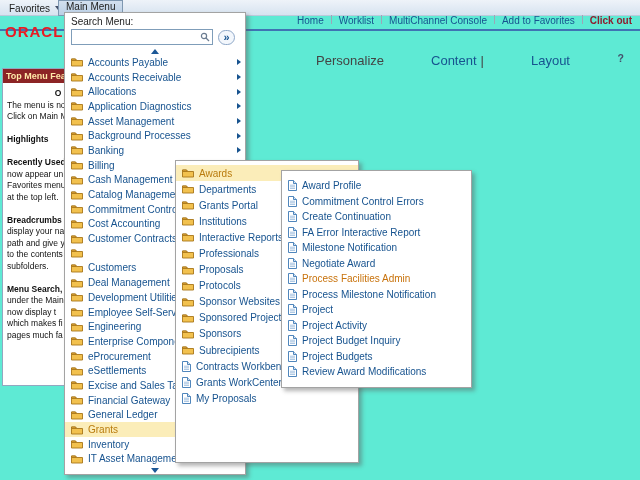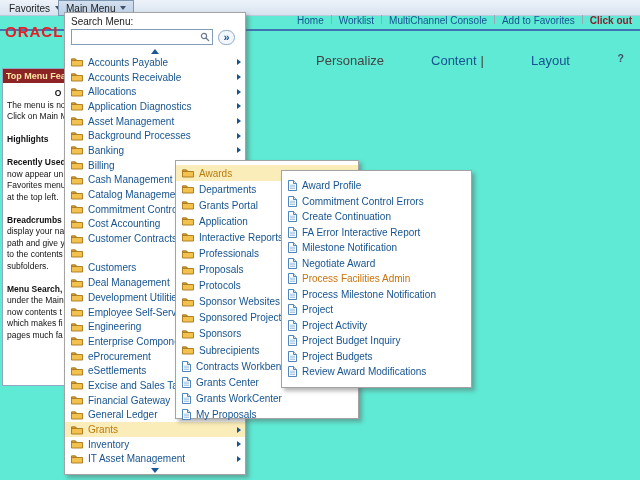--- a/index.html
+++ b/index.html
@@ -5,21 +5,21 @@
   * { margin:0; padding:0; box-sizing:border-box; }
   body { font-family:"Liberation Sans", sans-serif; background:#fff; }
   .stage { position:relative; width:640px; height:480px; overflow:hidden; background:#5eead4; }
 
   
   .topbar { position:absolute; left:0; top:0; width:640px; height:16px;
     background:linear-gradient(#eef3f9,#d7e3f0); border-bottom:1px solid #bccadb; }
   .tab { position:absolute; top:0; height:16px; display:flex; align-items:center;
     padding:0 7px; font-size:10px; color:#222; cursor:pointer; white-space:nowrap; }
   #tab-fav { left:2px; }
-  #tab-main { left:58px; background:linear-gradient(#d3e0ef,#bbd0e6); border:1px solid #7e97b1; }
+  #tab-main { left:58px; background:linear-gradient(#d3e0ef,#bbd0e6); border:1px solid #7e97b1;flex-direction:column; }
   .caret-down { width:0; height:0; border-top:4px solid #44506b; border-left:3.5px solid transparent;
     border-right:3.5px solid transparent; margin-left:5px; display:inline-block; }
 
   .header-links { position:absolute; top:15px; right:8px; display:flex; 
     font-size:10px; white-space:nowrap; }
   .hlink { color:#17538F; cursor:pointer; }
   .hsep { width:1px; height:9px; background:#9aa7b8; margin:0 7px; display:inline-block; }
   .signout { color:#8E1E2F; font-weight:bold; cursor:pointer; }
   .blue-rule { position:absolute; left:0; top:29px; width:640px; height:2px; background:#3f74b3; }
 
@@ -49,21 +49,21 @@
   .mi { display:flex; align-items:center; padding-left:6px; cursor:pointer; }
   .mi-ic { display:flex; align-items:center; margin-right:5px; flex:none; }
   .mi-lb { font-size:10px; color:#17538F; white-space:nowrap; overflow:hidden; flex:1; }
   .mi-ch { width:0; height:0; border-left:4px solid #17538F; border-top:3.5px solid transparent;
     border-bottom:3.5px solid transparent; margin-left:auto; margin-right:4px; flex:none; }
   .mi.hl { background:#FBEDB9; }
   .mi.hl .mi-lb { color:#B97B0C; }
   .mi.hov .mi-lb { color:#C8720B; }
 
   #menu1 { left:64px; top:12px; width:182px; height:463px; z-index:10; }
-  #menu2 { left:175px; top:160px; width:184px; height:259px; z-index:20; padding-top:4px; }
+  #menu2 { left:175px; top:160px; width:184px; height:303px; z-index:20; padding-top:4px; }
   #menu3 { left:281px; top:170px; width:191px; height:218px; z-index:30; padding-top:7px; }
   #menu1 .mi { height:14.7px; }
   #menu2 .mi { height:16.1px; }
   #menu3 .mi { height:15.5px; }
 
   .m1-search { padding:3px 6px 2px 6px; }
   .s-label { font-size:10px; color:#222; margin-bottom:2px; }
   .s-row { display:flex; align-items:center; }
   .sbox { display:flex; align-items:center; border:1px solid #7f9db9; height:16px;
     width:142px; background:#fff; }
@@ -135,21 +135,21 @@
         <div class="pl">at the top left.</div>
         <div class="pl">&nbsp;</div>
         <div class="pl b">Breadcrumbs</div>
         <div class="pl">display your na</div>
         <div class="pl">path and give y</div>
         <div class="pl">to the contents</div>
         <div class="pl">subfolders.</div>
         <div class="pl">&nbsp;</div>
         <div class="pl b">Menu Search,</div>
         <div class="pl">under the Main</div>
-        <div class="pl">now contents t</div>
+        <div class="pl">now display t</div>
         <div class="pl">which makes fi</div>
         <div class="pl">pages much fa</div>
       </div>
   </div>
 
   <div class="menu" id="menu1">
     <div class="m1-search">
       <div class="s-label">Search Menu:</div>
       <div class="s-row">
         <div class="sbox">
@@ -485,21 +485,21 @@
           <span class="mi-lb">Grants Portal</span>
           <span class="mi-ch"></span>
         </div>
         <div class="mi">
           <span class="mi-ic">
             <svg width="12" height="10" viewBox="0 0 12 10">
               <path d="M0.5 2 L4.5 2 L5.5 3.5 L11.5 3.5 L11.5 9 L0.5 9 Z" fill="#F2C14E" stroke="#A8761A" stroke-width="0.9"></path>
               <path d="M0.5 2 L4.5 2 L5.5 3.5 L0.5 3.5 Z" fill="#E8AE3C" stroke="#A8761A" stroke-width="0.9"></path>
             </svg>
           </span>
-          <span class="mi-lb">Application</span>
+          <span class="mi-lb">Institutions</span>
           <span class="mi-ch"></span>
         </div>
         <div class="mi">
           <span class="mi-ic">
             <svg width="12" height="10" viewBox="0 0 12 10">
               <path d="M0.5 2 L4.5 2 L5.5 3.5 L11.5 3.5 L11.5 9 L0.5 9 Z" fill="#F2C14E" stroke="#A8761A" stroke-width="0.9"></path>
               <path d="M0.5 2 L4.5 2 L5.5 3.5 L0.5 3.5 Z" fill="#E8AE3C" stroke="#A8761A" stroke-width="0.9"></path>
             </svg>
           </span>
           <span class="mi-lb">Interactive Reports</span>
@@ -577,30 +577,20 @@
         </div>
         <div class="mi">
           <span class="mi-ic">
             <svg width="9" height="11" viewBox="0 0 9 11">
               <path d="M0.5 0.5 L5.5 0.5 L8.5 3.5 L8.5 10.5 L0.5 10.5 Z" fill="#FFFFFF" stroke="#3C78B4" stroke-width="0.9"></path>
               <path d="M5.5 0.5 L5.5 3.5 L8.5 3.5" fill="#D6E4F2" stroke="#3C78B4" stroke-width="0.9"></path>
               <path d="M2 5.2 L7 5.2 M2 6.8 L7 6.8 M2 8.4 L7 8.4" stroke="#8FB4D9" stroke-width="0.8"></path>
             </svg>
           </span>
           <span class="mi-lb">Contracts Workbench</span>
-        </div>
-        <div class="mi">
-          <span class="mi-ic">
-            <svg width="9" height="11" viewBox="0 0 9 11">
-              <path d="M0.5 0.5 L5.5 0.5 L8.5 3.5 L8.5 10.5 L0.5 10.5 Z" fill="#FFFFFF" stroke="#3C78B4" stroke-width="0.9"></path>
-              <path d="M5.5 0.5 L5.5 3.5 L8.5 3.5" fill="#D6E4F2" stroke="#3C78B4" stroke-width="0.9"></path>
-              <path d="M2 5.2 L7 5.2 M2 6.8 L7 6.8 M2 8.4 L7 8.4" stroke="#8FB4D9" stroke-width="0.8"></path>
-            </svg>
-          </span>
-          <span class="mi-lb">Grants Center</span>
         </div>
         <div class="mi">
           <span class="mi-ic">
             <svg width="9" height="11" viewBox="0 0 9 11">
               <path d="M0.5 0.5 L5.5 0.5 L8.5 3.5 L8.5 10.5 L0.5 10.5 Z" fill="#FFFFFF" stroke="#3C78B4" stroke-width="0.9"></path>
               <path d="M5.5 0.5 L5.5 3.5 L8.5 3.5" fill="#D6E4F2" stroke="#3C78B4" stroke-width="0.9"></path>
               <path d="M2 5.2 L7 5.2 M2 6.8 L7 6.8 M2 8.4 L7 8.4" stroke="#8FB4D9" stroke-width="0.8"></path>
             </svg>
           </span>
           <span class="mi-lb">Grants WorkCenter</span>

